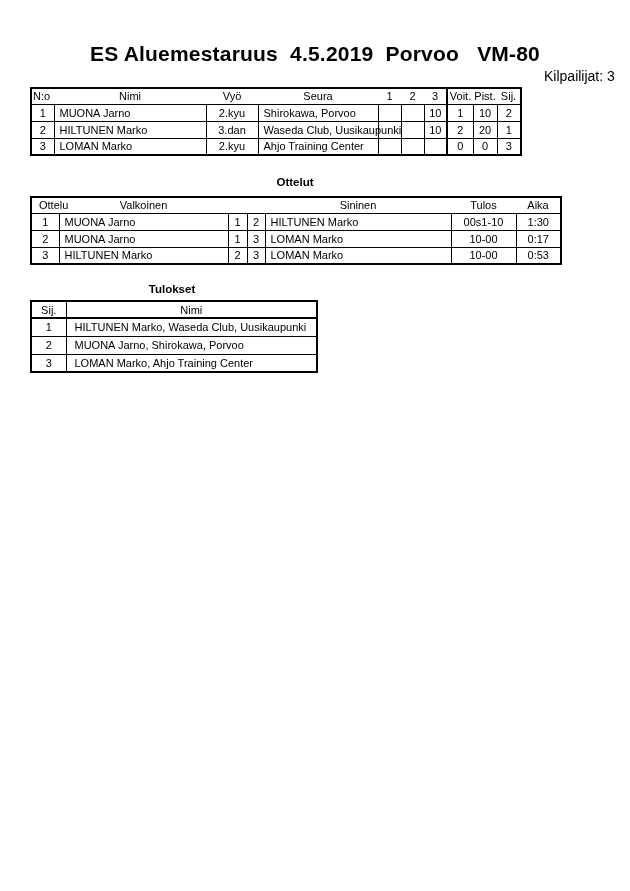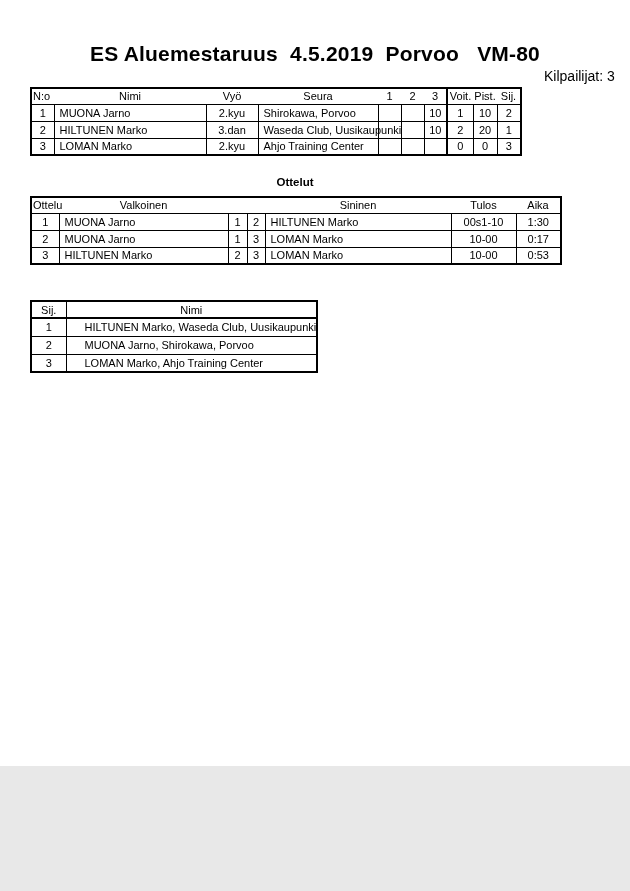--- a/index.html
+++ b/index.html
@@ -1,21 +1,21 @@
 <!DOCTYPE html>
 <html><head>
 <meta charset="utf-8">
 <style>
   * { margin: 0; padding: 0; box-sizing: border-box; }
   html, body { background: #e8e8e8; }
   body { font-family: "Liberation Sans", sans-serif; color: #000; }
   #page {
     position: relative;
     width: 630px;
-    height: 766px;
+    height: 891px;
     background: #ffffff;
     margin: 0 auto;
     overflow: hidden;
   }
   .doc-title {
     position: absolute;
     top: 42px; left: 0; right: 0;
     text-align: center;
     font-size: 21px;
     font-weight: bold;
@@ -71,28 +71,28 @@
   }
 
   
   #table-kilpailijat th:nth-child(1) { text-align: left; padding-left: 1px; }
   #table-kilpailijat th:nth-child(8) { border-left: 2px solid #000; }
   #table-kilpailijat td:nth-child(2),
   #table-kilpailijat td:nth-child(4) { text-align: left; padding-left: 5px; }
   #table-kilpailijat td:nth-child(8) { border-left: 2px solid #000; }
 
   
-  #table-ottelut th:nth-child(1) { text-align: right; padding-left: 1px; }
+  #table-ottelut th:nth-child(1) { text-align: right; padding-left: 7px; }
   #table-ottelut td:nth-child(2),
   #table-ottelut td:nth-child(5) { text-align: left; padding-left: 5px; }
 
   
   #table-tulokset th { border: 1px solid #000; border-top: none; border-bottom: 2px solid #000; height: 17px; }
   #table-tulokset td { height: 18px; }
-  #table-tulokset td:nth-child(2) { text-align: left; padding-left: 18px; }
+  #table-tulokset td:nth-child(2) { text-align: left; padding-left: 8px; }
 </style>
 </head>
 <body>
 
 <div id="page">
 
   <div class="doc-title">ES Aluemestaruus  4.5.2019  Porvoo   VM-80</div>
 
   <div class="competitors-note">Kilpailijat: 3</div>
 
@@ -210,20 +210,21 @@
           <td>HILTUNEN Marko</td>
           <td>2</td>
           <td>3</td>
           <td>LOMAN Marko</td>
           <td>10-00</td>
           <td>0:53</td>
         </tr>
       </tbody>
   </table>
 
+  <div class="section-title" id="tulokset-title">Tulokset</div>
 
   <table id="table-tulokset">
     <colgroup>
       <col style="width:35px">
         <col style="width:251px">
     </colgroup>
     <thead>
       <tr>
         <th>Sij.</th>
         <th>Nimi</th>

